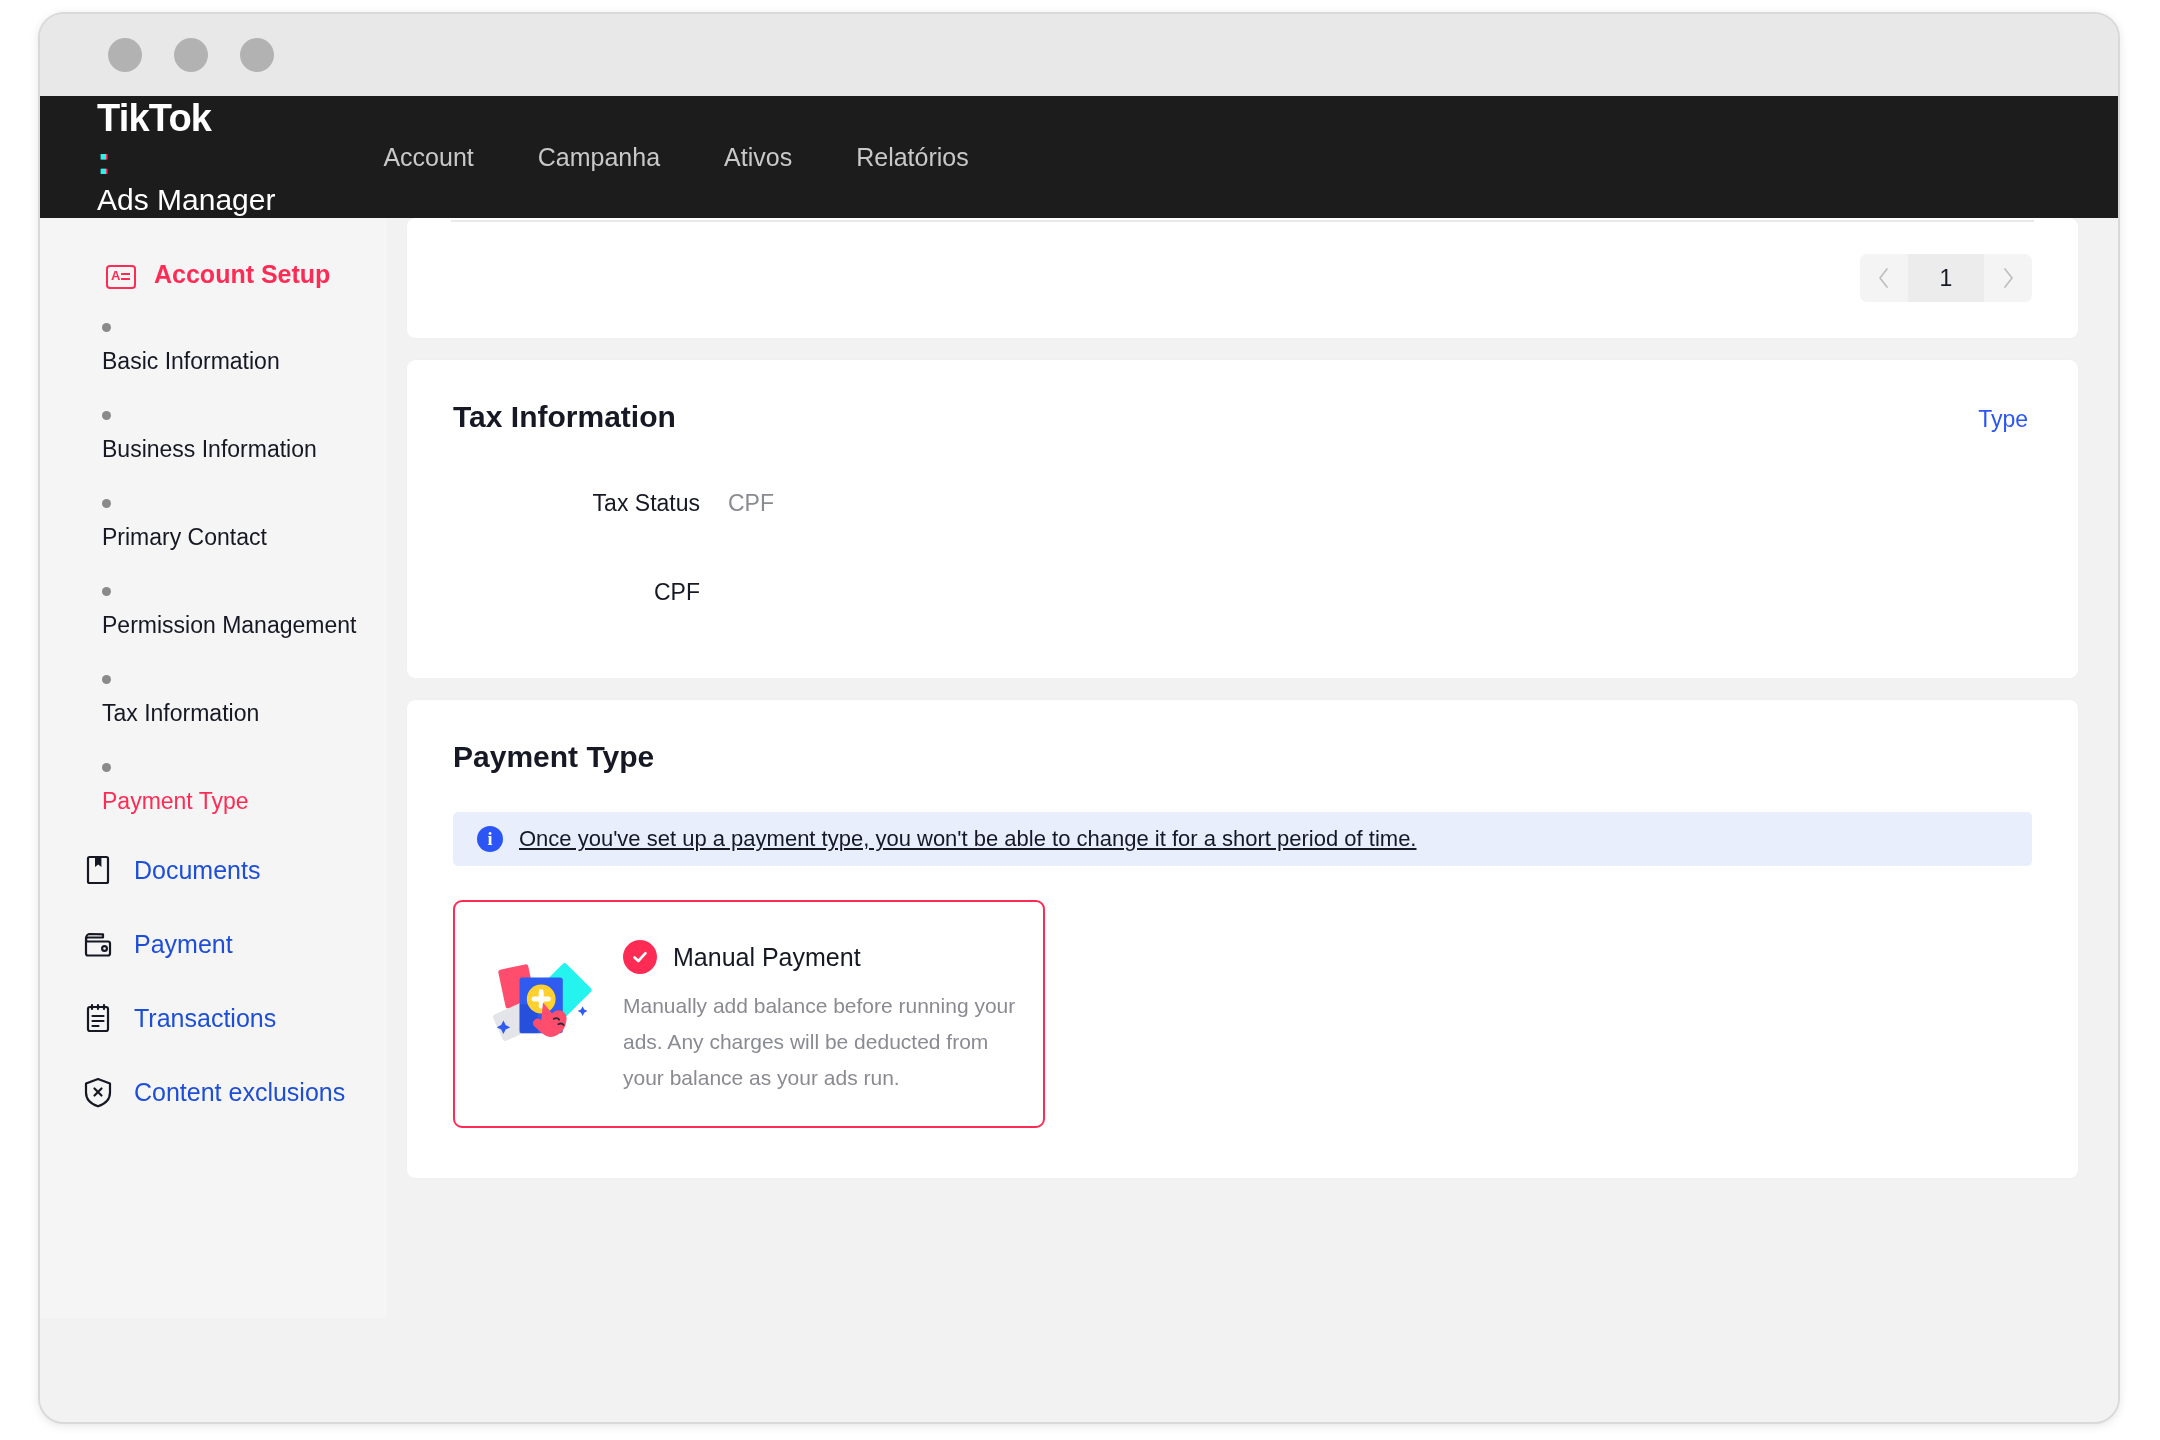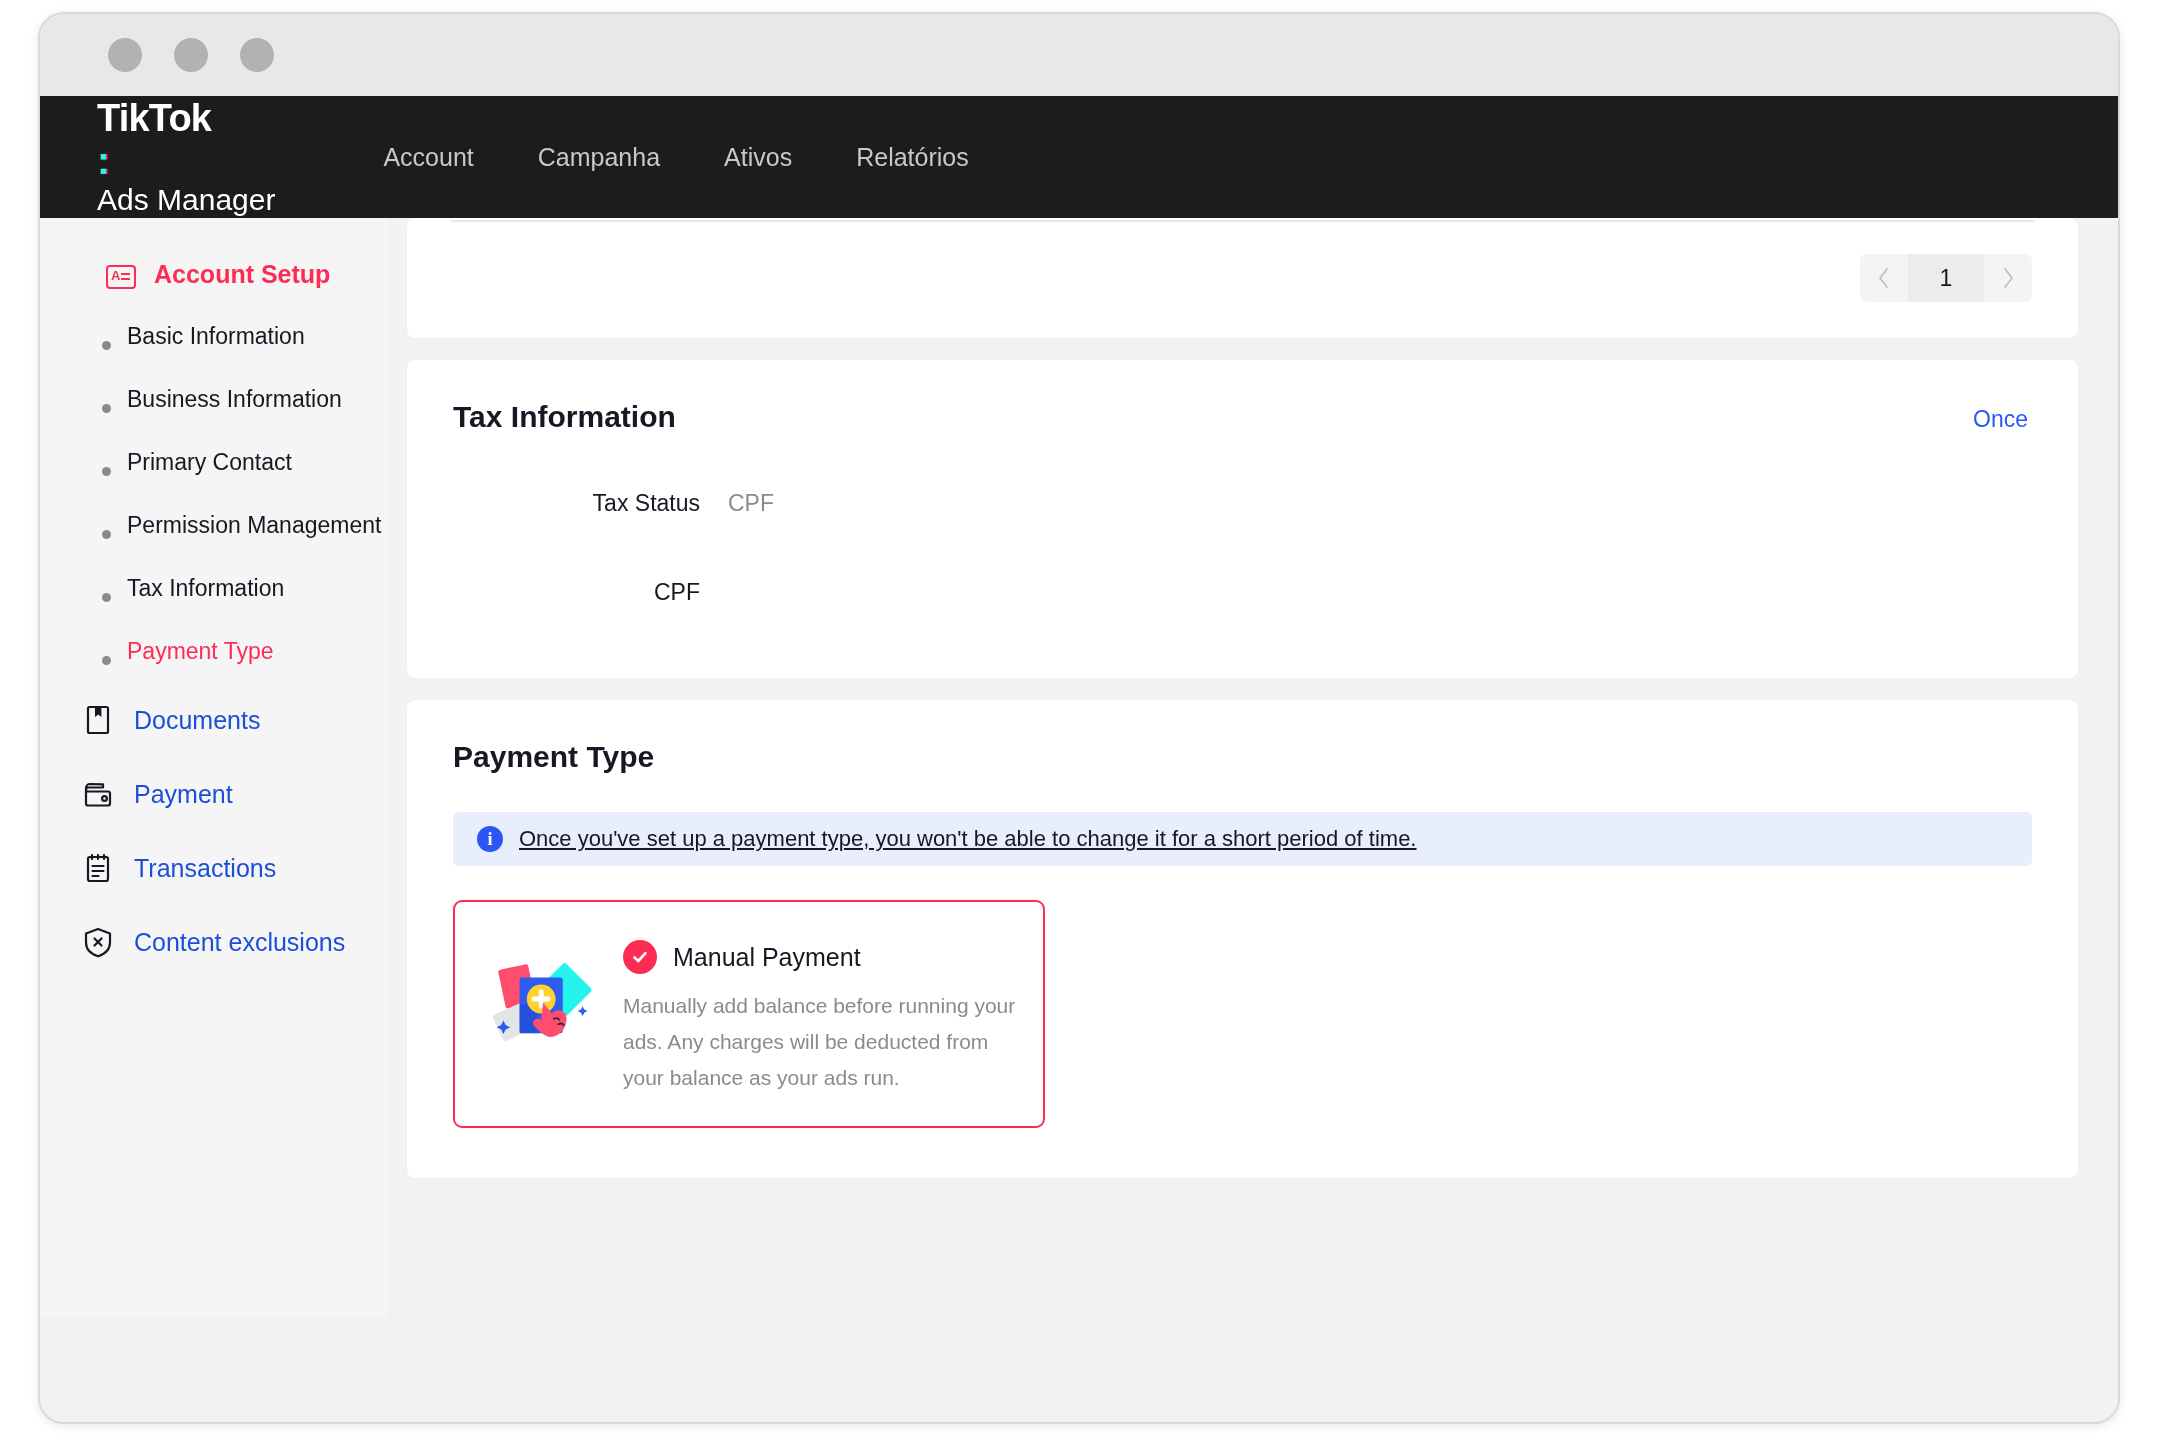--- a/index.html
+++ b/index.html
@@ -131,24 +131,25 @@
     content: "";
     position: absolute;
     right: 4px; top: 6px;
     width: 9px; height: 2px;
     background: #fe2c55;
     box-shadow: 0 5px 0 0 #fe2c55;
   }
 
   .sub-item {
     display: flex;
-    align-items: flex-end;
+    align-items: flex-start;
     gap: 16px;
     padding: 18px 0 18px 62px;
     cursor: pointer;
+    flex-direction: column;
   }
   .sub-bullet {
     width: 9px; height: 9px;
     border-radius: 50%;
     background: #8a8a8a;
     flex: 0 0 auto;
   }
   .sub-label {
     font-size: 23px;
     color: #161823;
@@ -457,21 +458,21 @@
           <div class="pager-btn">
             <svg width="14" height="22" viewBox="0 0 14 22">
               <path d="M4 2 L11 11 L4 20" fill="none" stroke="#c0c0c0" stroke-width="1.8" stroke-linecap="round" stroke-linejoin="round"></path>
             </svg>
           </div>
         </div>
       </div>
 
       <div class="card card-tax">
         <div class="card-title">Tax Information</div>
-        <div class="edit-link">Once</div>
+        <div class="edit-link">Type</div>
 
         <div class="field-row">
           <div class="field-label">Tax Status</div>
           <div class="field-value">CPF</div>
         </div>
 
         <div class="field-row-2">
           <div class="field-only-value">CPF</div>
         </div>
       </div>

